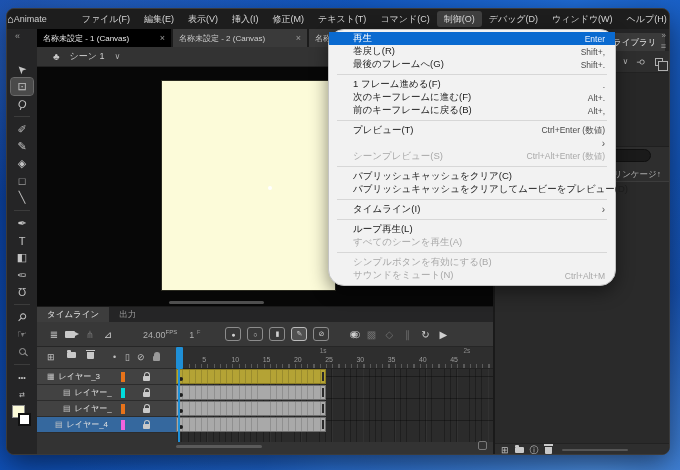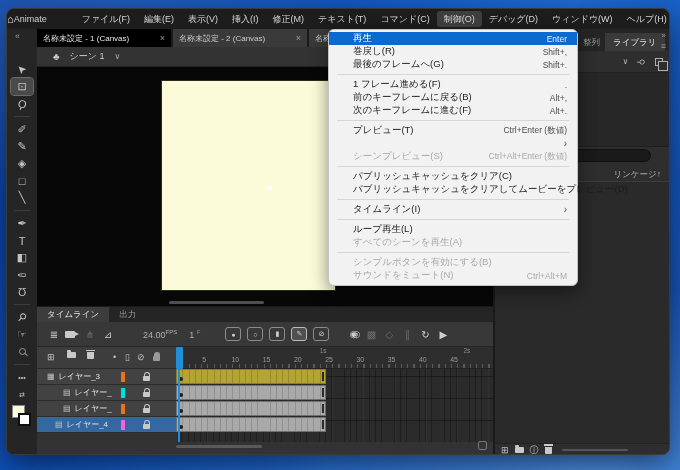--- a/index.html
+++ b/index.html
@@ -130,22 +130,22 @@
   .cam { width:10px; height:7px; background:#c9c9c9; border-radius:1px; position:relative; margin:0 6px 0 2px; flex:none; }
   .cam::after { content:""; position:absolute; right:-4px; top:1px; border-left:4px solid #c9c9c9;
     border-top:2.5px solid transparent; border-bottom:2.5px solid transparent; }
   .folder { width:9px; height:6px; background:#c9c9c9; border-radius:1px; position:relative; display:inline-block; }
   .folder::before { content:""; position:absolute; left:0; top:-2px; width:4px; height:2px; background:#c9c9c9; border-radius:1px 1px 0 0; }
   .trash { width:7px; height:7px; background:#c9c9c9; border-radius:0 0 1px 1px; position:relative; display:inline-block; }
   .trash::before { content:""; position:absolute; left:-1px; top:-2.5px; width:9px; height:1.5px; background:#c9c9c9; }
   .dblsq { width:8px; height:8px; border:1px solid #b0b0b0; position:relative; display:inline-block; }
   .dblsq::before { content:""; position:absolute; left:2px; top:2px; width:8px; height:8px; border:1px solid #b0b0b0; background:#2e2e2e; }
   
-  .ctrlmenu { position:absolute; left:328px; top:29px; width:250px; background:#f2f2f2; z-index:50;
-    border:1px solid #c3c3c3; border-radius:6px; box-shadow:0 6px 18px rgba(0,0,0,.45); padding:2px 0 3px; }
+  .ctrlmenu { position:absolute; left:328px; top:29px; width:288px; background:#f2f2f2; z-index:50;
+    border:1px solid #c3c3c3; border-radius:16px; box-shadow:0 6px 18px rgba(0,0,0,.45); padding:2px 0 3px; }
   .cm-item { display:flex; align-items:center; height:13px; padding:0 10px 0 24px; font-size:9.5px; color:#1c1c1c; white-space:nowrap; }
   .cm-item .short { margin-left:auto; color:#4a4a4a; font-size:8.5px; padding-left:14px; }
   .cm-item.disabled, .cm-item.disabled .short { color:#a8a8a8; }
   .cm-item.hl { background:#0a6ad0; color:#fff; }
   .cm-item.hl .short { color:#e8f1ff; }
   .cm-sep { height:1px; background:#d7d7d7; margin:3px 8px; }
   .cm-item .sub { margin-left:auto; color:#555; font-size:10px; }
 </style>
 </head>
 <body>
@@ -408,26 +408,26 @@
       <div class="cm-item">
         <span>最後のフレームへ(G)</span>
         <span class="short">Shift+.</span>
       </div>
       <div class="cm-sep"></div>
       <div class="cm-item">
         <span>1 フレーム進める(F)</span>
         <span class="short">.</span>
       </div>
       <div class="cm-item">
+        <span>次のキーフレームに進む(F)</span>
+        <span class="short">Alt+.</span>
+      </div>
+      <div class="cm-item">
         <span>前のキーフレームに戻る(B)</span>
         <span class="short">Alt+,</span>
-      </div>
-      <div class="cm-item">
-        <span>次のキーフレームに進む(F)</span>
-        <span class="short">Alt+.</span>
       </div>
       <div class="cm-sep"></div>
       <div class="cm-item">
         <span>プレビュー(T)</span>
         <span class="short">Ctrl+Enter (数値)</span>
       </div>
       <div class="cm-item">
         <span class="sub">›</span>
       </div>
       <div class="cm-item disabled">

